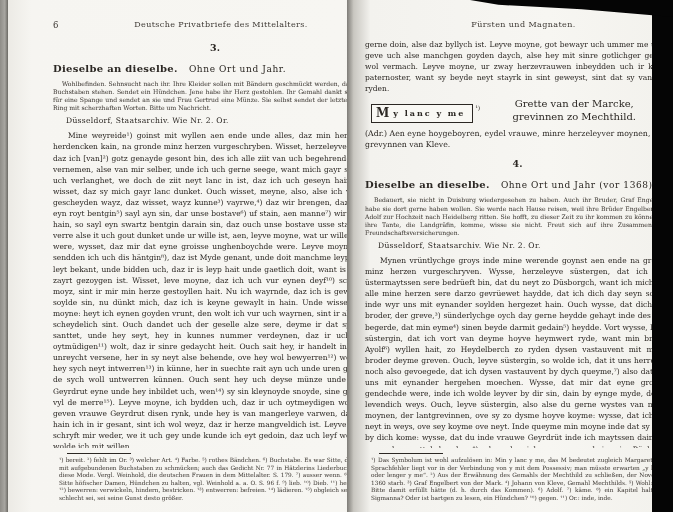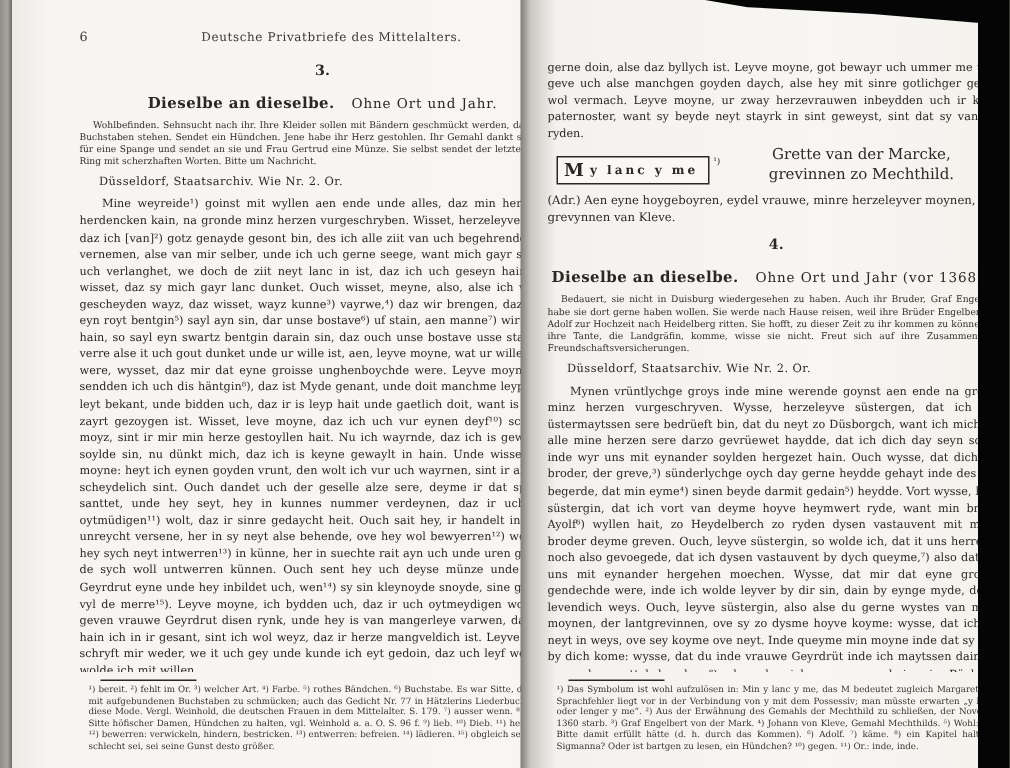--- a/index.html
+++ b/index.html
@@ -17,21 +17,21 @@
         clip-path:polygon(100% 0,100% 100%,55% 55%,14% 28%,0 0);}
   .page *{box-sizing:border-box;}
 
   .runhead{display:flex;align-items:baseline;position:relative;height:14px;flex:0 0 auto;
         font-size:8px;letter-spacing:.4px;color:#3d3833;}
   .runhead .pagenum{font-size:8.5px;}
   .runhead .center{position:absolute;left:12px;right:0;text-align:center;}
   .page.right .runhead .pagenum{margin-left:auto;}
 
   .secnum{text-align:center;font-size:9.5px;font-weight:bold;margin-top:8px;flex:0 0 auto;}
-  .titleline{text-align:center;margin-top:4px;flex:0 0 auto;}
+  .titleline{text-align:left;margin-top:4px;flex:0 0 auto;}
   .title-main{font-weight:bold;font-size:10px;letter-spacing:.3px;}
   .title-sub{font-size:9px;letter-spacing:.6px;margin-left:6px;}
   .summary{margin-top:4px;font-size:6.1px;line-height:8.1px;text-align:justify;
         text-indent:9px;color:#35302b;flex:0 0 auto;}
   .source{margin-top:4px;font-size:7.6px;letter-spacing:.3px;text-indent:13px;flex:0 0 auto;}
 
   .bodytext{margin-top:5px;font-size:7.5px;line-height:11.1px;text-align:justify;
         flex:1 1 auto;min-height:0;overflow:hidden;}
   .bodytext p{margin:0;text-indent:15px;}
   .bodytext p.noindent{text-indent:0;}
@@ -73,20 +73,21 @@
       <p>Mine weyreide¹) goinst mit wyllen aen ende unde alles, daz min herze gutz herdencken kain, na gronde minz herzen vurgeschryben. Wisset, herzeleyve moyne, daz ich [van]²) gotz genayde gesont bin, des ich alle ziit van uch begehrende bin zo vernemen, alse van mir selber, unde ich uch gerne seege, want mich gayr sere nay uch verlanghet, we doch de ziit neyt lanc in ist, daz ich uch geseyn hain. Doch wisset, daz sy mich gayr lanc dunket. Ouch wisset, meyne, also, alse ich van uch gescheyden wayz, daz wisset, wayz kunne³) vayrwe,⁴) daz wir brengen, daz day ey eyn royt bentgin⁵) sayl ayn sin, dar unse bostave⁶) uf stain, aen manne⁷) wir roit ain hain, so sayl eyn swartz bentgin darain sin, daz ouch unse bostave usse stain, alse verre alse it uch gout dunket unde ur wille ist, aen, leyve moyne, wat ur wille neyt in were, wysset, daz mir dat eyne groisse unghenboychde were. Leyve moyne, ouch sendden ich uch dis häntgin⁸), daz ist Myde genant, unde doit manchme leyp⁹) unde leyt bekant, unde bidden uch, daz ir is leyp hait unde gaetlich doit, want is gayn[z] zayrt gezoygen ist. Wisset, leve moyne, daz ich uch vur eynen deyf¹⁰) scheylden moyz, sint ir mir min herze gestoyllen hait. Nu ich wayrnde, daz ich is geweynlich soylde sin, nu dünkt mich, daz ich is keyne gewaylt in hain. Unde wisset, leyve moyne: heyt ich eynen goyden vrunt, den wolt ich vur uch wayrnen, sint ir alse gayr scheydelich sint. Ouch dandet uch der geselle alze sere, deyme ir dat spenngin santtet, unde hey seyt, hey in kunnes nummer verdeynen, daz ir uch darzo oytmüdigen¹¹) wolt, daz ir sinre gedaycht heit. Ouch sait hey, ir handelt in zomayl unreycht versene, her in sy neyt alse behende, ove hey wol bewyerren¹²) were, daz hey sych neyt intwerren¹³) in künne, her in suechte rait ayn uch unde uren gesellen, de sych woll untwerren künnen. Ouch sent hey uch deyse münze unde frauwe Geyrdrut eyne unde hey inbildet uch, wen¹⁴) sy sin kleynoyde snoyde, sine goinst sy vyl de merre¹⁵). Leyve moyne, ich bydden uch, daz ir uch oytmeydigen wolt unde geven vrauwe Geyrdrut disen rynk, unde hey is van mangerleye varwen, darumme hain ich in ir gesant, sint ich wol weyz, daz ir herze mangveldich ist. Leyve moyne, schryft mir weder, we it uch gey unde kunde ich eyt gedoin, daz uch leyf were, daz wolde ich mit willen</p>
     </div>
     <div class="fnblock">
       <div class="fn-rule"></div>
       <div class="footnotes">¹) bereit.  ²) fehlt im Or.  ³) welcher Art.  ⁴) Farbe.  ⁵) rothes Bändchen.  ⁶) Buchstabe. Es war Sitte, die Kleider mit aufgebundenen Buchstaben zu schmücken; auch das Gedicht Nr. 77 in Hätzlerins Liederbuch erwähnt diese Mode. Vergl. Weinhold, die deutschen Frauen in dem Mittelalter. S. 179.  ⁷) ausser wenn.  ⁸) Über die Sitte höfischer Damen, Hündchen zu halten, vgl. Weinhold a. a. O. S. 96 f.  ⁹) lieb.  ¹⁰) Dieb.  ¹¹) herablassen.  ¹²) bewerren: verwickeln, hindern, bestricken.  ¹³) entwerren: befreien.  ¹⁴) lädieren.  ¹⁵) obgleich sein Kleinod schlecht sei, sei seine Gunst desto größer.</div>
     </div>
   </div>
 
   <div class="page right">
     <div class="runhead">
+      <span class="center">Fürsten und Magnaten.</span>
       <span class="pagenum">7</span>
     </div>
     <div class="bodytext" style="flex:0 0 auto;">
       <p class="noindent">gerne doin, alse daz byllych ist. Leyve moyne, got bewayr uch ummer me unde geve uch alse manchgen goyden daych, alse hey mit sinre gotlichger gewalt wol vermach. Leyve moyne, ur zway herzevrauwen inbeydden uch ir kranc paternoster, want sy beyde neyt stayrk in sint geweyst, sint dat sy van uch ryden.</p>
     </div>
     <div class="sigrow">
       <div class="monogram">
         <span class="monobox">
           <span class="initial">M</span>
           <span class="motto">y lanc y me</span>

